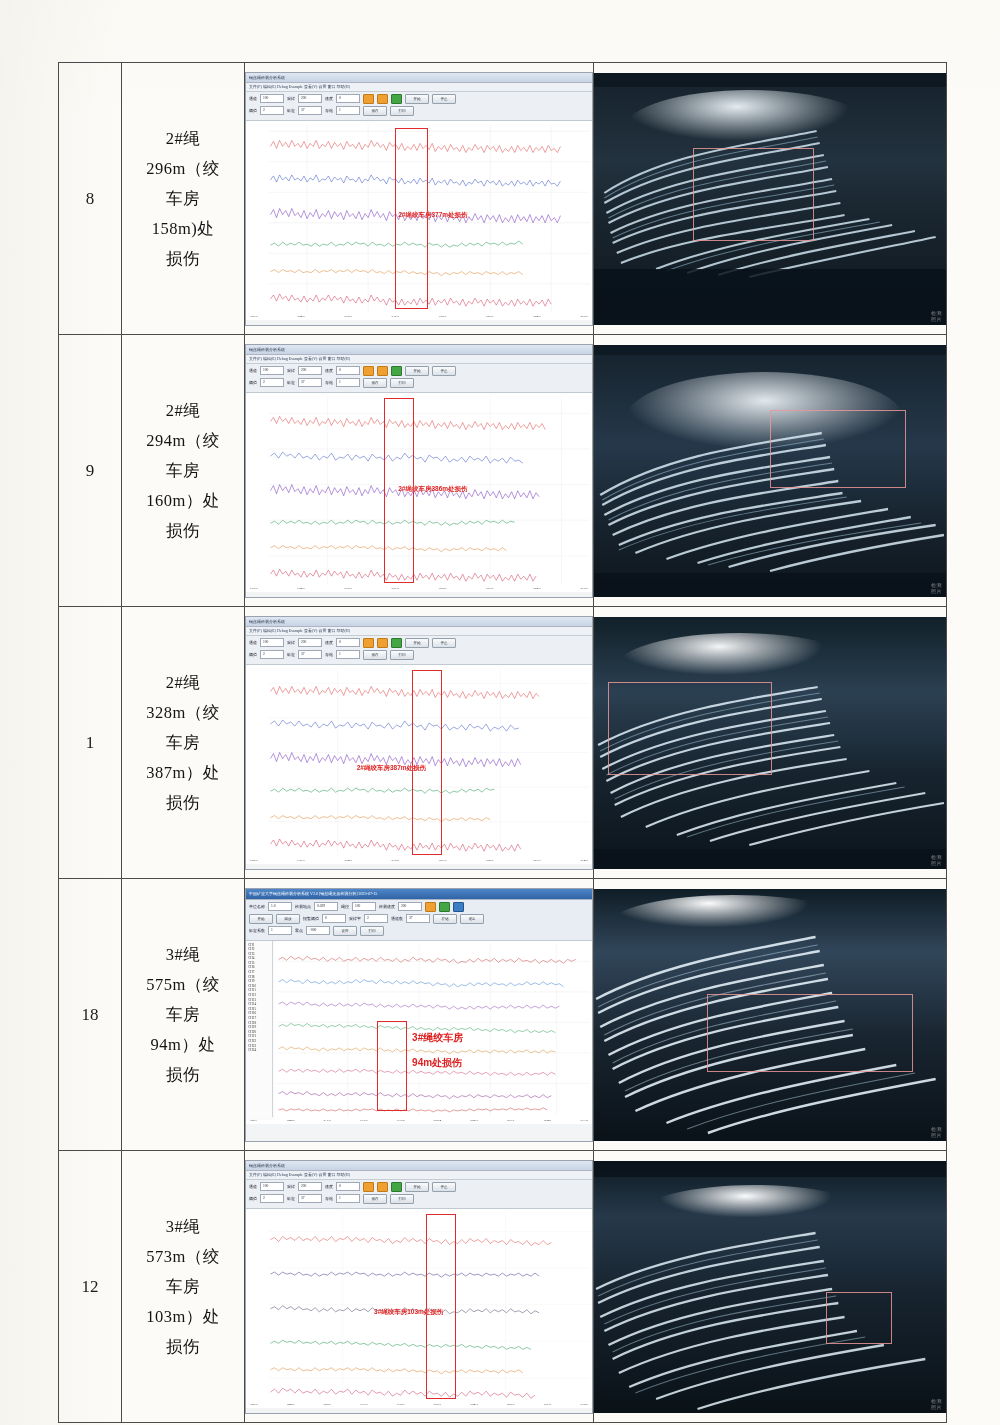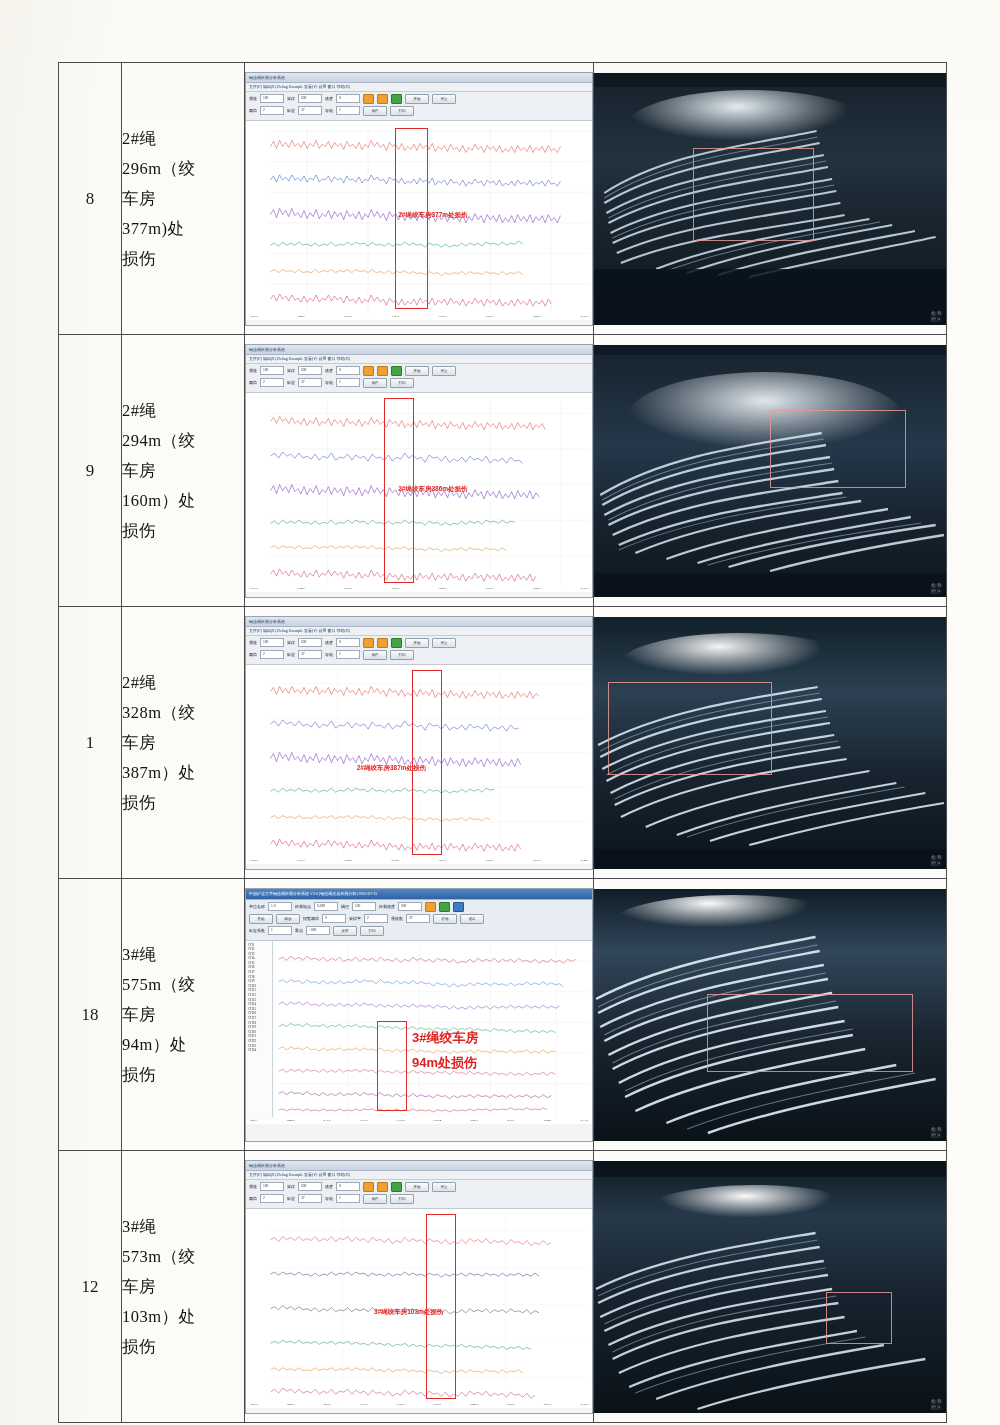--- a/index.html
+++ b/index.html
@@ -29,21 +29,21 @@
     width:886px;
     border-collapse:collapse;
     table-layout:fixed;
   }
   table.main td{
     border:1.4px solid #4b4b4b;
     vertical-align:middle;
     padding:0;
   }
   td.col-no{width:62px;text-align:center;font-size:17px;color:#1b1b1b;}
-  td.col-desc{width:122px;padding:6px 4px;}
+  td.col-desc{width:122px;text-align:center;padding:6px 4px;}
   td.col-chart{width:348px;padding:5px 4px;}
   td.col-photo{width:352px;padding:5px 4px;}
 
   .desc{
     font-family:"Liberation Serif", serif;
     font-size:16.5px;
     line-height:30px;
     color:#141414;
     letter-spacing:.5px;
   }
@@ -92,21 +92,21 @@
   .plot-wrap svg{display:block;width:100%;}
   .anno{
     position:absolute;
     color:#e02020;
     font-weight:bold;
     font-size:6.5px;
     white-space:nowrap;
     font-family:"Liberation Sans", sans-serif;
     text-shadow:0 0 1px rgba(255,255,255,.7);
   }
-  .anno.big{font-size:13px;line-height:12px;}
+  .anno.big{font-size:10px;line-height:12px;}
   .redbox{
     position:absolute;
     border:1.3px solid #e12b2b;
     pointer-events:none;
   }
   .sidebar-list{
     position:absolute;left:0;top:0;width:26px;bottom:0;
     background:#fbfbfb;border-right:1px solid #cfd4da;
     font-size:3.4px;color:#333;line-height:4.6px;
     padding-top:2px;
@@ -145,21 +145,21 @@
   <table class="main">
 
     <tbody>
         <tr style="height:272px">
       <td class="col-no">8</td>
       <td class="col-desc">
         <div class="desc">
           <div>2#绳</div>
           <div>296m（绞</div>
           <div>车房</div>
-          <div>377m)处</div>
+          <div>158m)处</div>
           <div>损伤</div>
         </div>
       </td>
       <td class="col-chart">
         <div class="sw" style="height:252px">
           <div class="sw-title">钢丝绳检测分析系统</div>
           <div class="sw-menu">文件(F)  编辑(E)  Debug  Example  查看(V)  设置  窗口  帮助(H)</div>
           <div class="sw-toolbar">
             <div class="tb-row">
               <span class="tb-lab">通道</span>

